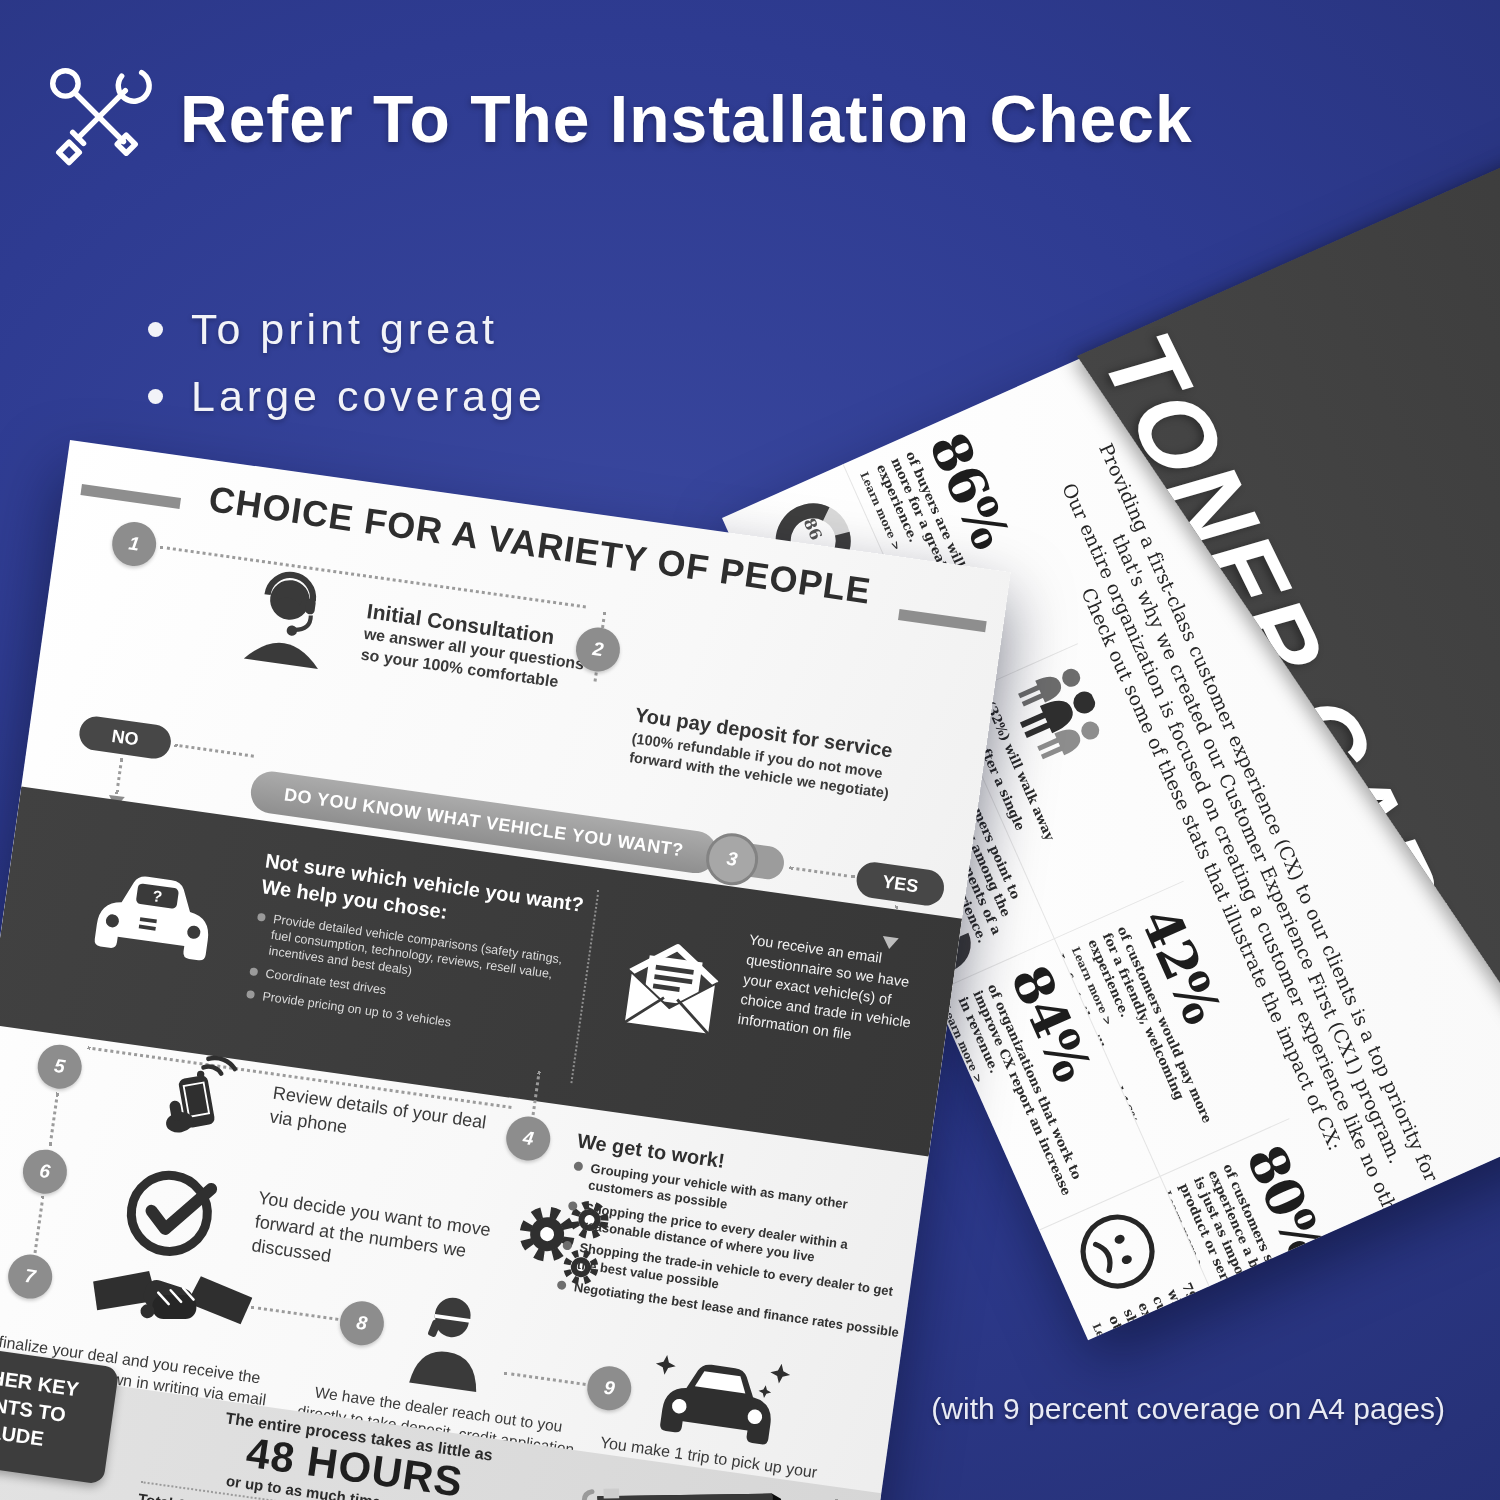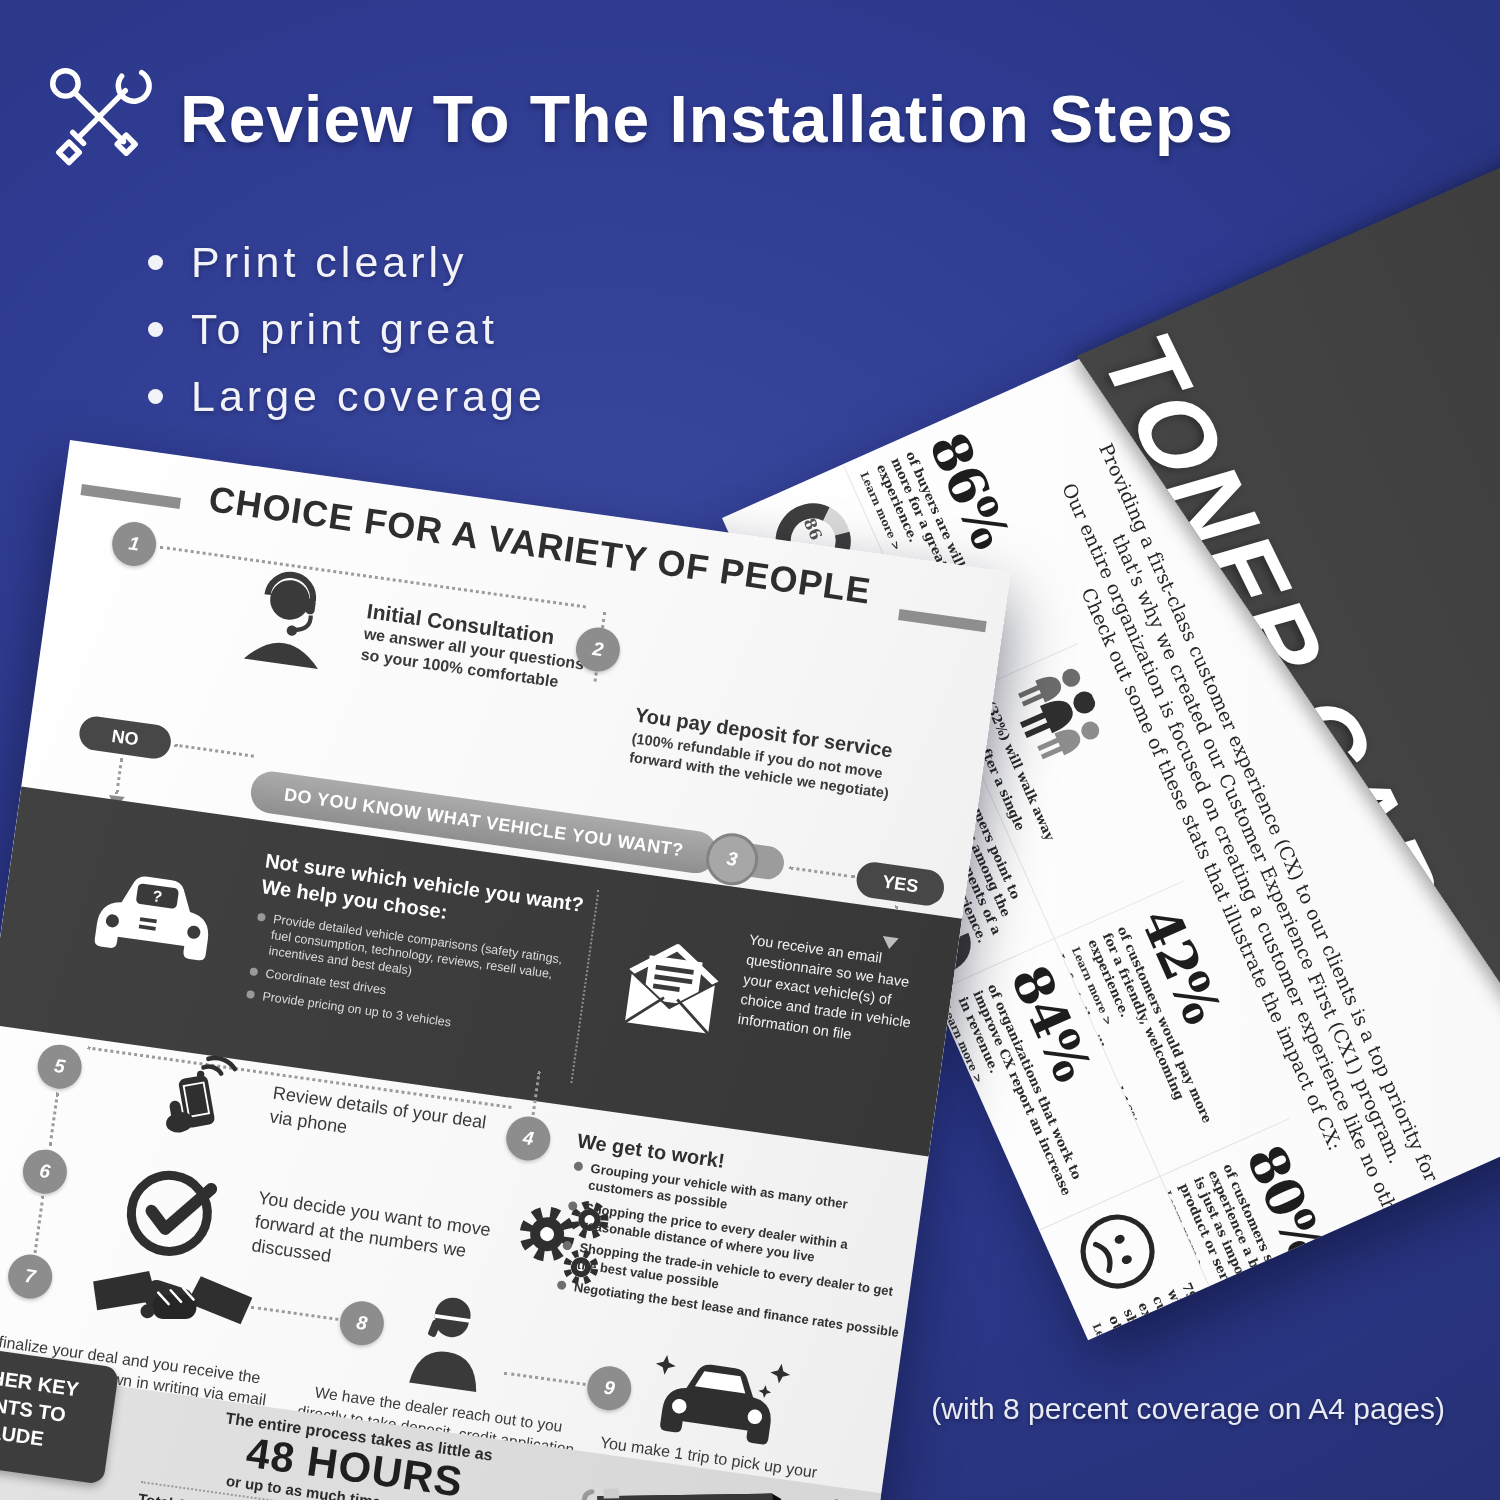--- a/index.html
+++ b/index.html
@@ -430,29 +430,25 @@
       <svg width="118" height="118" viewBox="0 0 130 130" fill="none" stroke="#ffffff" stroke-width="6" stroke-linecap="round" stroke-linejoin="round">
         <circle cx="28" cy="28" r="14"></circle>
         <path d="M38,38 L92,92"></path>
         <rect x="88" y="88" width="14" height="14" transform="rotate(45 95 95)"></rect>
         <path d="M112,16 a17,17 0 1 1 -22,4"></path>
         <path d="M94,36 L42,88"></path>
         <path d="M36,82 L48,94"></path>
         <rect x="24" y="96" width="16" height="16" transform="rotate(45 32 104)"></rect>
       </svg>
     </span>
-    <div class="hdr-title">Review To The Installation Steps</div>
-  </div>
-  <div class="blt" style="top:238px;">
-    <span class="dot"></span>
-    <span class="lbl">Print clearly</span>
+    <div class="hdr-title">Refer To The Installation Check</div>
   </div>
   <div class="blt" style="top:305px;">
     <span class="dot"></span>
     <span class="lbl">To print great</span>
   </div>
   <div class="blt" style="top:372px;">
     <span class="dot"></span>
     <span class="lbl">Large coverage</span>
   </div>
 
-  <div class="footnote">(with 8 percent coverage on A4 pages)</div>
+  <div class="footnote">(with 9 percent coverage on A4 pages)</div>
 </div>
 
 </body></html>

